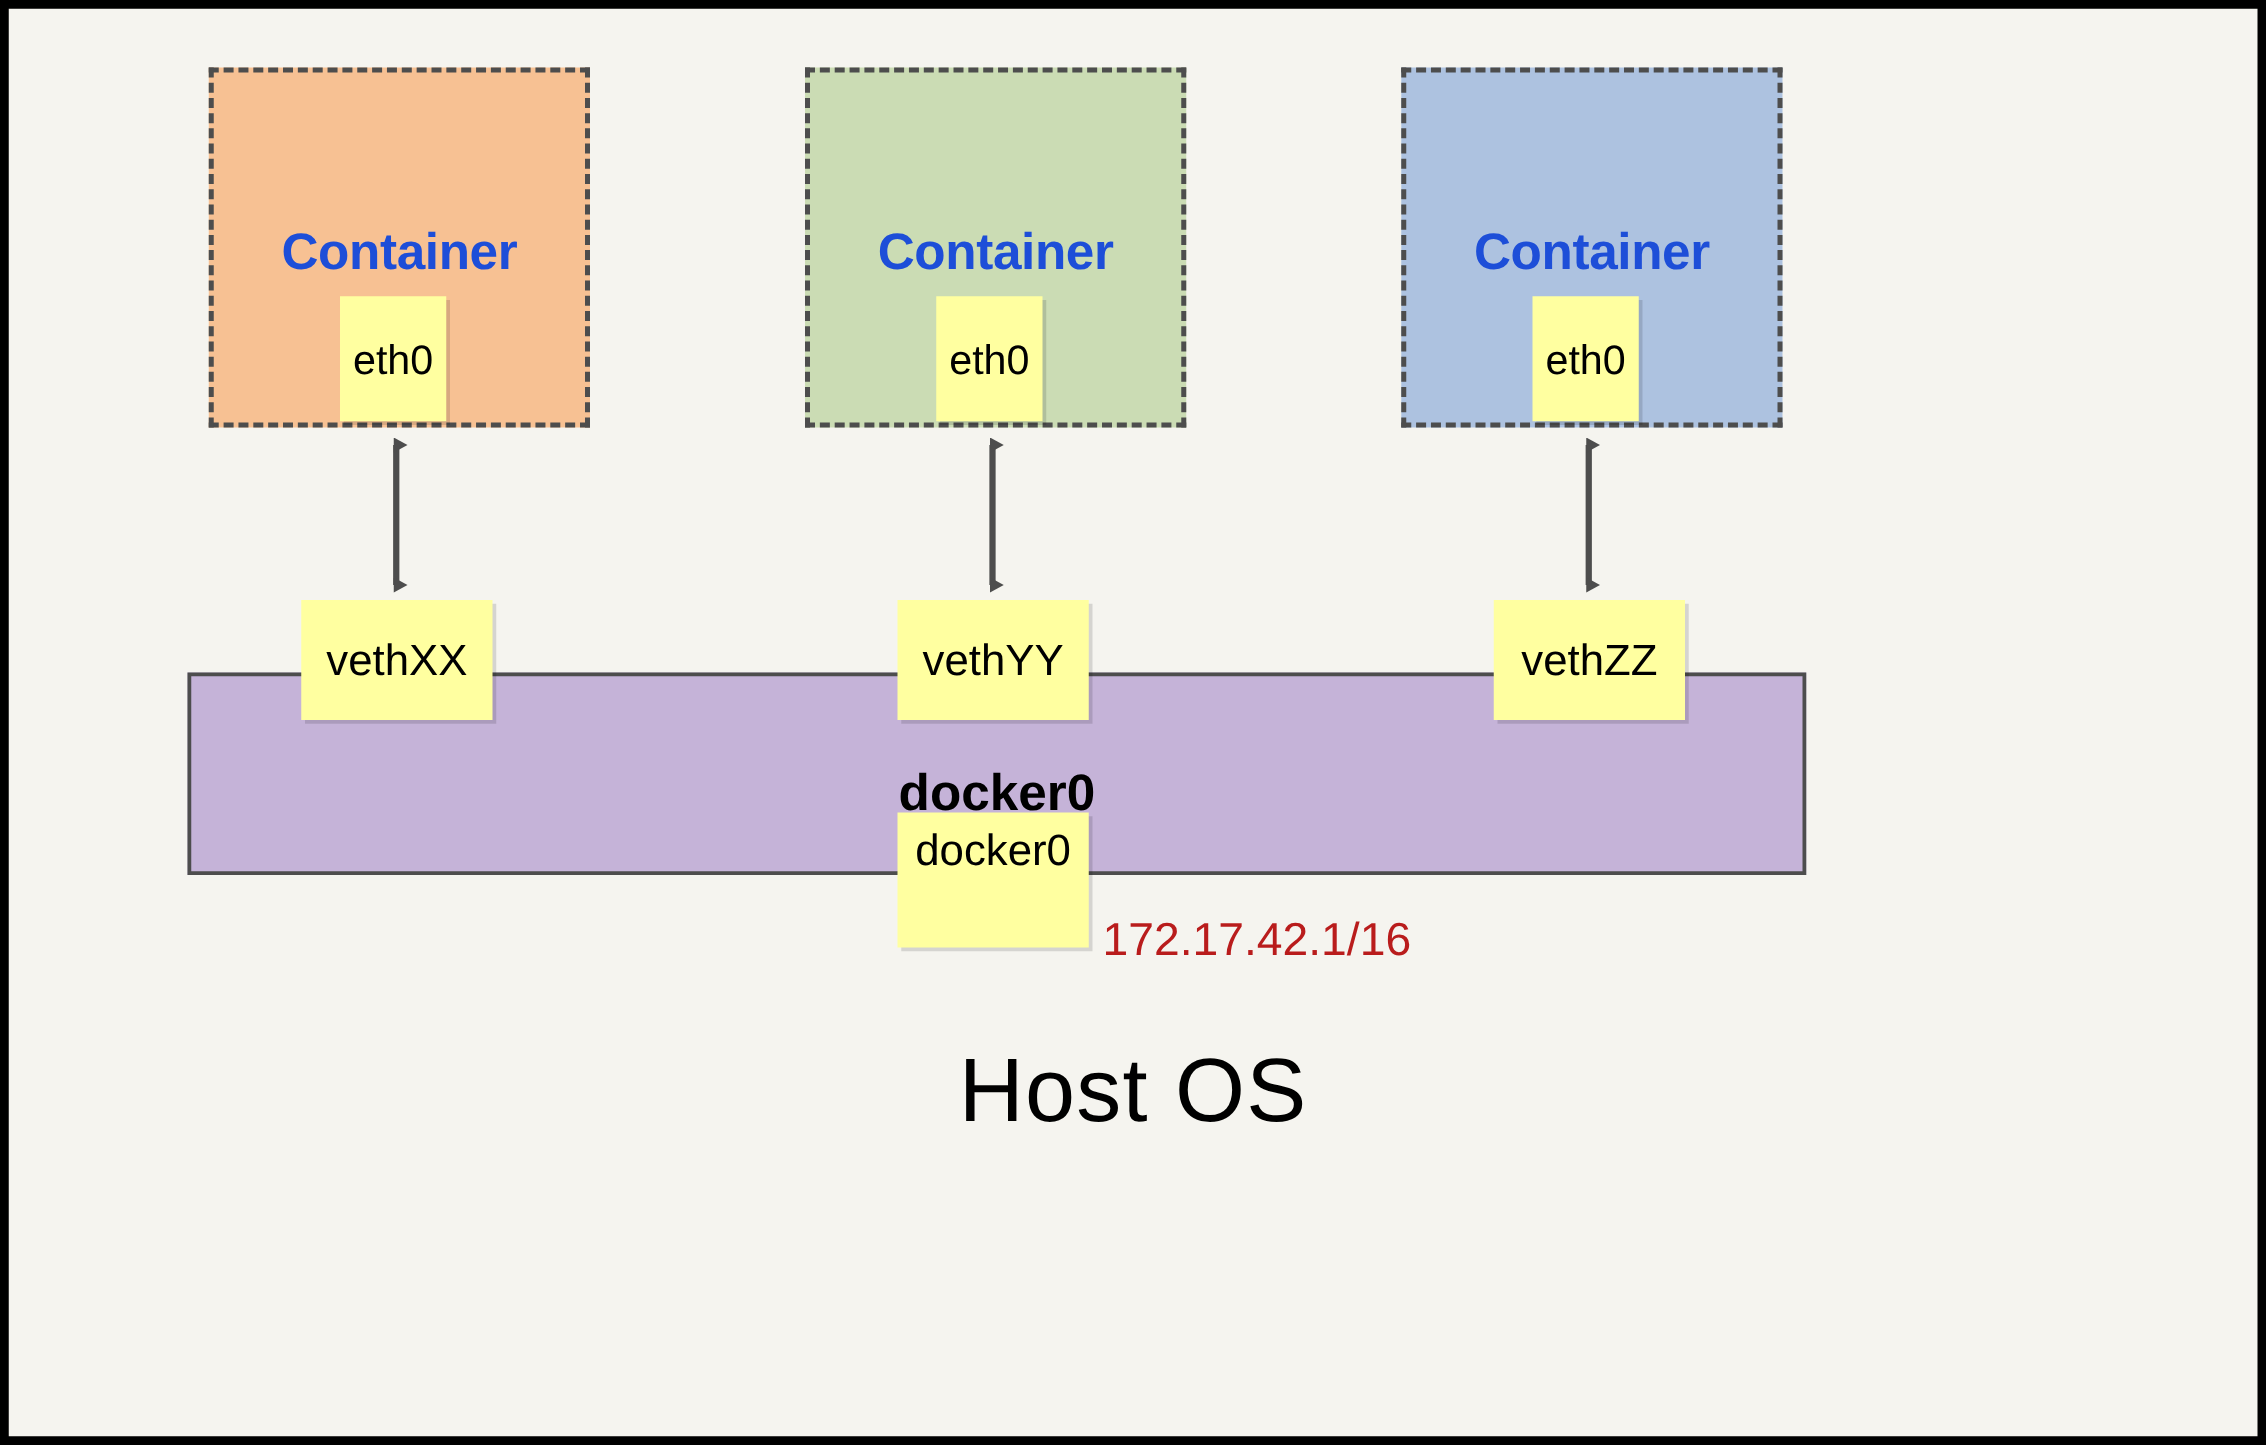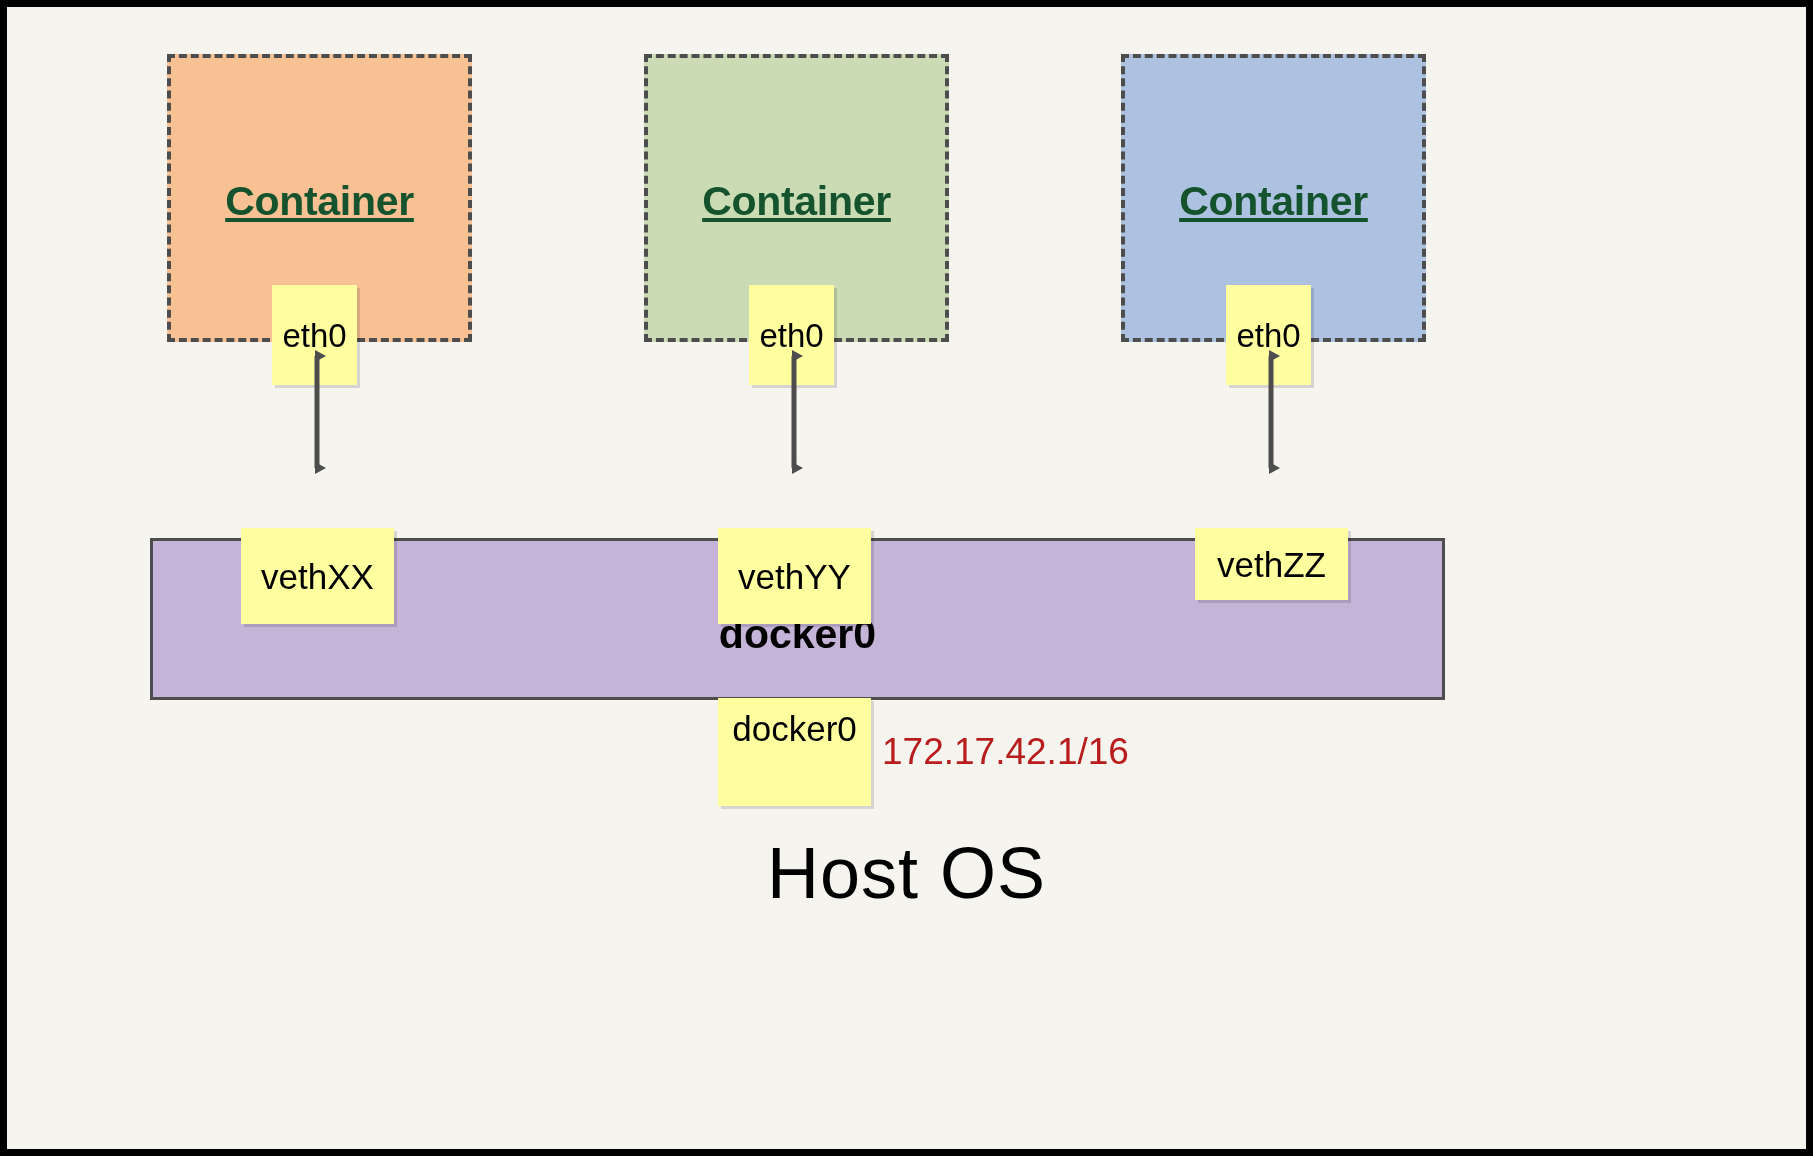--- a/index.html
+++ b/index.html
@@ -24,38 +24,36 @@
     border: 4px dashed #4d4d4d;
     box-sizing: border-box;
   }
   .container-title {
     position: absolute;
     left: 0;
     right: 0;
     text-align: center;
     font-weight: bold;
     font-size: 41px;
-    color: #14532d;
+    color: #1d4ed8;
     letter-spacing: -0.3px;
-    text-decoration: underline;
   }
 
   
   .note {
     position: absolute;
     background: #ffffa0;
     box-shadow: 3px 3px 0 rgba(0,0,0,0.13);
     display: flex;
     align-items: center;
     justify-content: center;
     box-sizing: border-box;
     color: #000000;
     font-size: 34px;
     line-height: 1;
-    margin-top: 48px;
   }
   .note-eth { font-size: 33px; }
   .note-veth { font-size: 35px; }
   .note-docker { font-size: 35px; }
 
   
   #bridge {
     position: absolute;
     background: #c5b3d8;
     border: 3px solid #4d4d4d;
@@ -146,21 +144,21 @@
   <div id="bridge" style="left: 143px; top: 531px; width: 1295px; height: 162px; background: rgb(197, 179, 216);">
     <div id="bridge-label" style="top:70px;">docker0</div>
   </div>
 
   <div class="note note-veth" style="left:234px; top:473px; width:153px; height:96px;">
     <span>vethXX</span>
   </div>
   <div class="note note-veth" style="left:711px; top:473px; width:153px; height:96px;">
     <span>vethYY</span>
   </div>
-  <div class="note note-veth" style="left:1188px; top:473px; width:153px; height:72px;">
+  <div class="note note-veth" style="left:1188px; top:473px; width:153px; height:96px;">
     <span>vethZZ</span>
   </div>
 
   <div class="note note-docker" style="left:711px; top:643px; width:153px; height:108px;">
     <span style="position:relative; top:-24px;">docker0</span>
   </div>
 
   <div id="ip-label" style="left:875px; top:724px;">172.17.42.1/16</div>
 
   <div id="host-os" style="top:825px;">Host OS</div>

